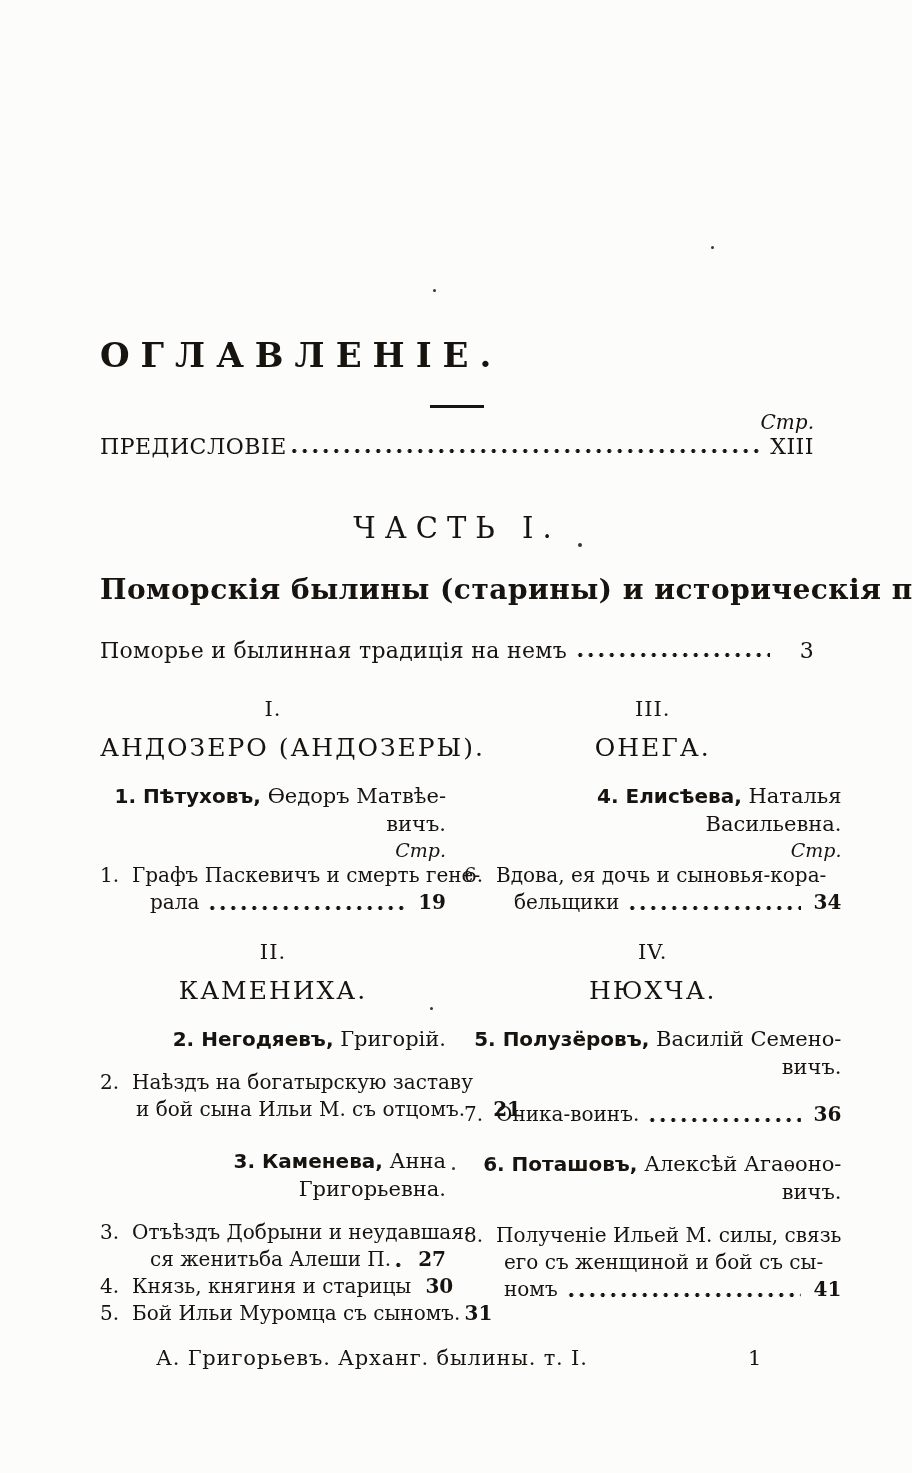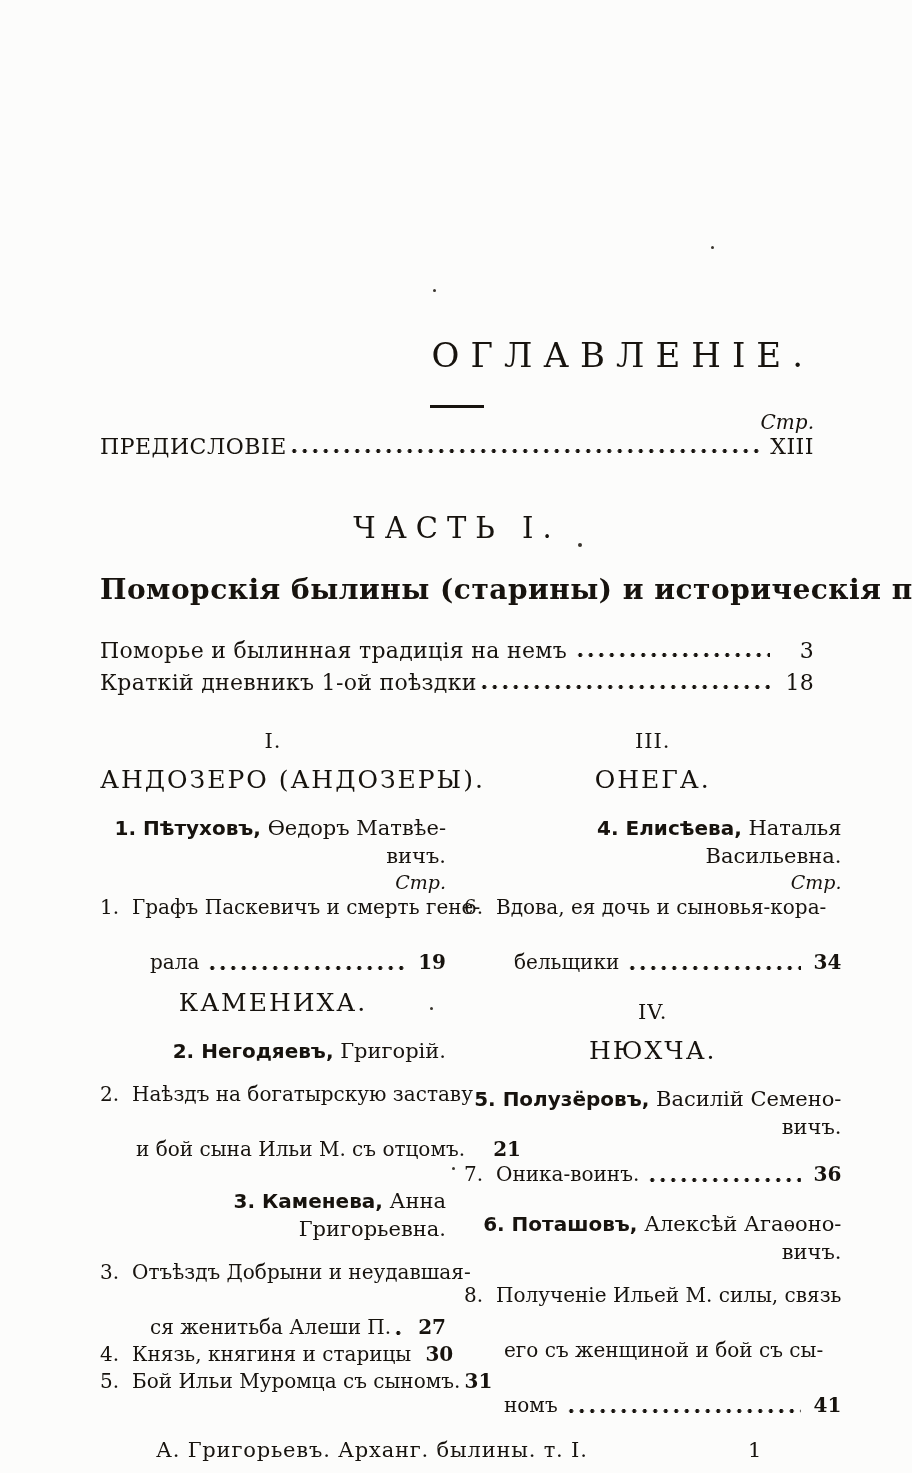--- a/index.html
+++ b/index.html
@@ -12,23 +12,23 @@
     overflow: hidden;
   }
   .content {
     position: absolute;
     left: 100px; top: 0;
     width: 714px;
     padding-top: 336px;
   }
   
   .doc-title {
-    text-align: right;
+    text-align: left;
     font-size: 34px;
-    font-weight: normal;
+    font-weight: bold;
     letter-spacing: 11px;
     line-height: 1.15;
     white-space: nowrap;
   }
   .ornament-rule {
     width: 54px; height: 3px;
     background: #17130e;
     margin: 30px auto 0 auto;
   }
   .stp-top {
@@ -134,21 +134,21 @@
   .item {
     font-size: 20px;
     line-height: 27px;
     margin-top: 16px;
   }
   .item.first { margin-top: 1px; }
   .item.run-on { margin-top: 0; }
   .irow { display: flex; align-items: baseline; }
   .irow .num { width: 32px; flex: 0 0 32px; }
   .irow .txt { white-space: nowrap; }
-  .irow.cont { padding-left: 50px; margin-top: 28px; }
+  .irow.cont { padding-left: 50px; }
   .gap-lg { margin-top: 24px; }
   
   .footer-row {
     position: relative;
     margin-top: 19px;
     font-size: 21px;
     height: 28px;
   }
   .footer-sig { margin-left: 56px; letter-spacing: 0.8px; }
   .footer-page {
@@ -187,25 +187,20 @@
 
   <div class="part-heading">ЧАСТЬ I.</div>
   <div class="part-subtitle">Поморскія былины (старины) и историческія пѣсни.</div>
 
   <div class="intro-block">
     <div class="intro-row">
       <span>Поморье и былинная традиція на немъ</span>
       <span class="leader"></span>
       <span class="pg">3</span>
     </div>
-    <div class="intro-row">
-      <span>Краткій дневникъ 1-ой поѣздки</span>
-      <span class="leader tight"></span>
-      <span class="pg">18</span>
-    </div>
   </div>
 
   <div class="columns">
 
     <div class="col-left">
 
       <div class="sec-num">I.</div>
       <div class="sec-title">АНДОЗЕРО (АНДОЗЕРЫ).</div>
 
       <div class="performer">
@@ -220,20 +215,21 @@
           <span class="num">1.</span>
           <span class="txt">Графъ Паскевичъ и смерть гене-</span>
         </div>
         <div class="irow cont">
           <span class="txt">рала</span>
           <span class="leader"></span>
           <span class="pg">19</span>
         </div>
       </div>
 
+      <div class="sec-num gap-lg">II.</div>
       <div class="sec-title">КАМЕНИХА.</div>
 
       <div class="performer">
         <div class="pline"><span class="pname">2. Негодяевъ,</span><span> Григорій.</span></div>
 
       </div>
 
       <div class="item">
         <div class="irow">
           <span class="num">2.</span>

